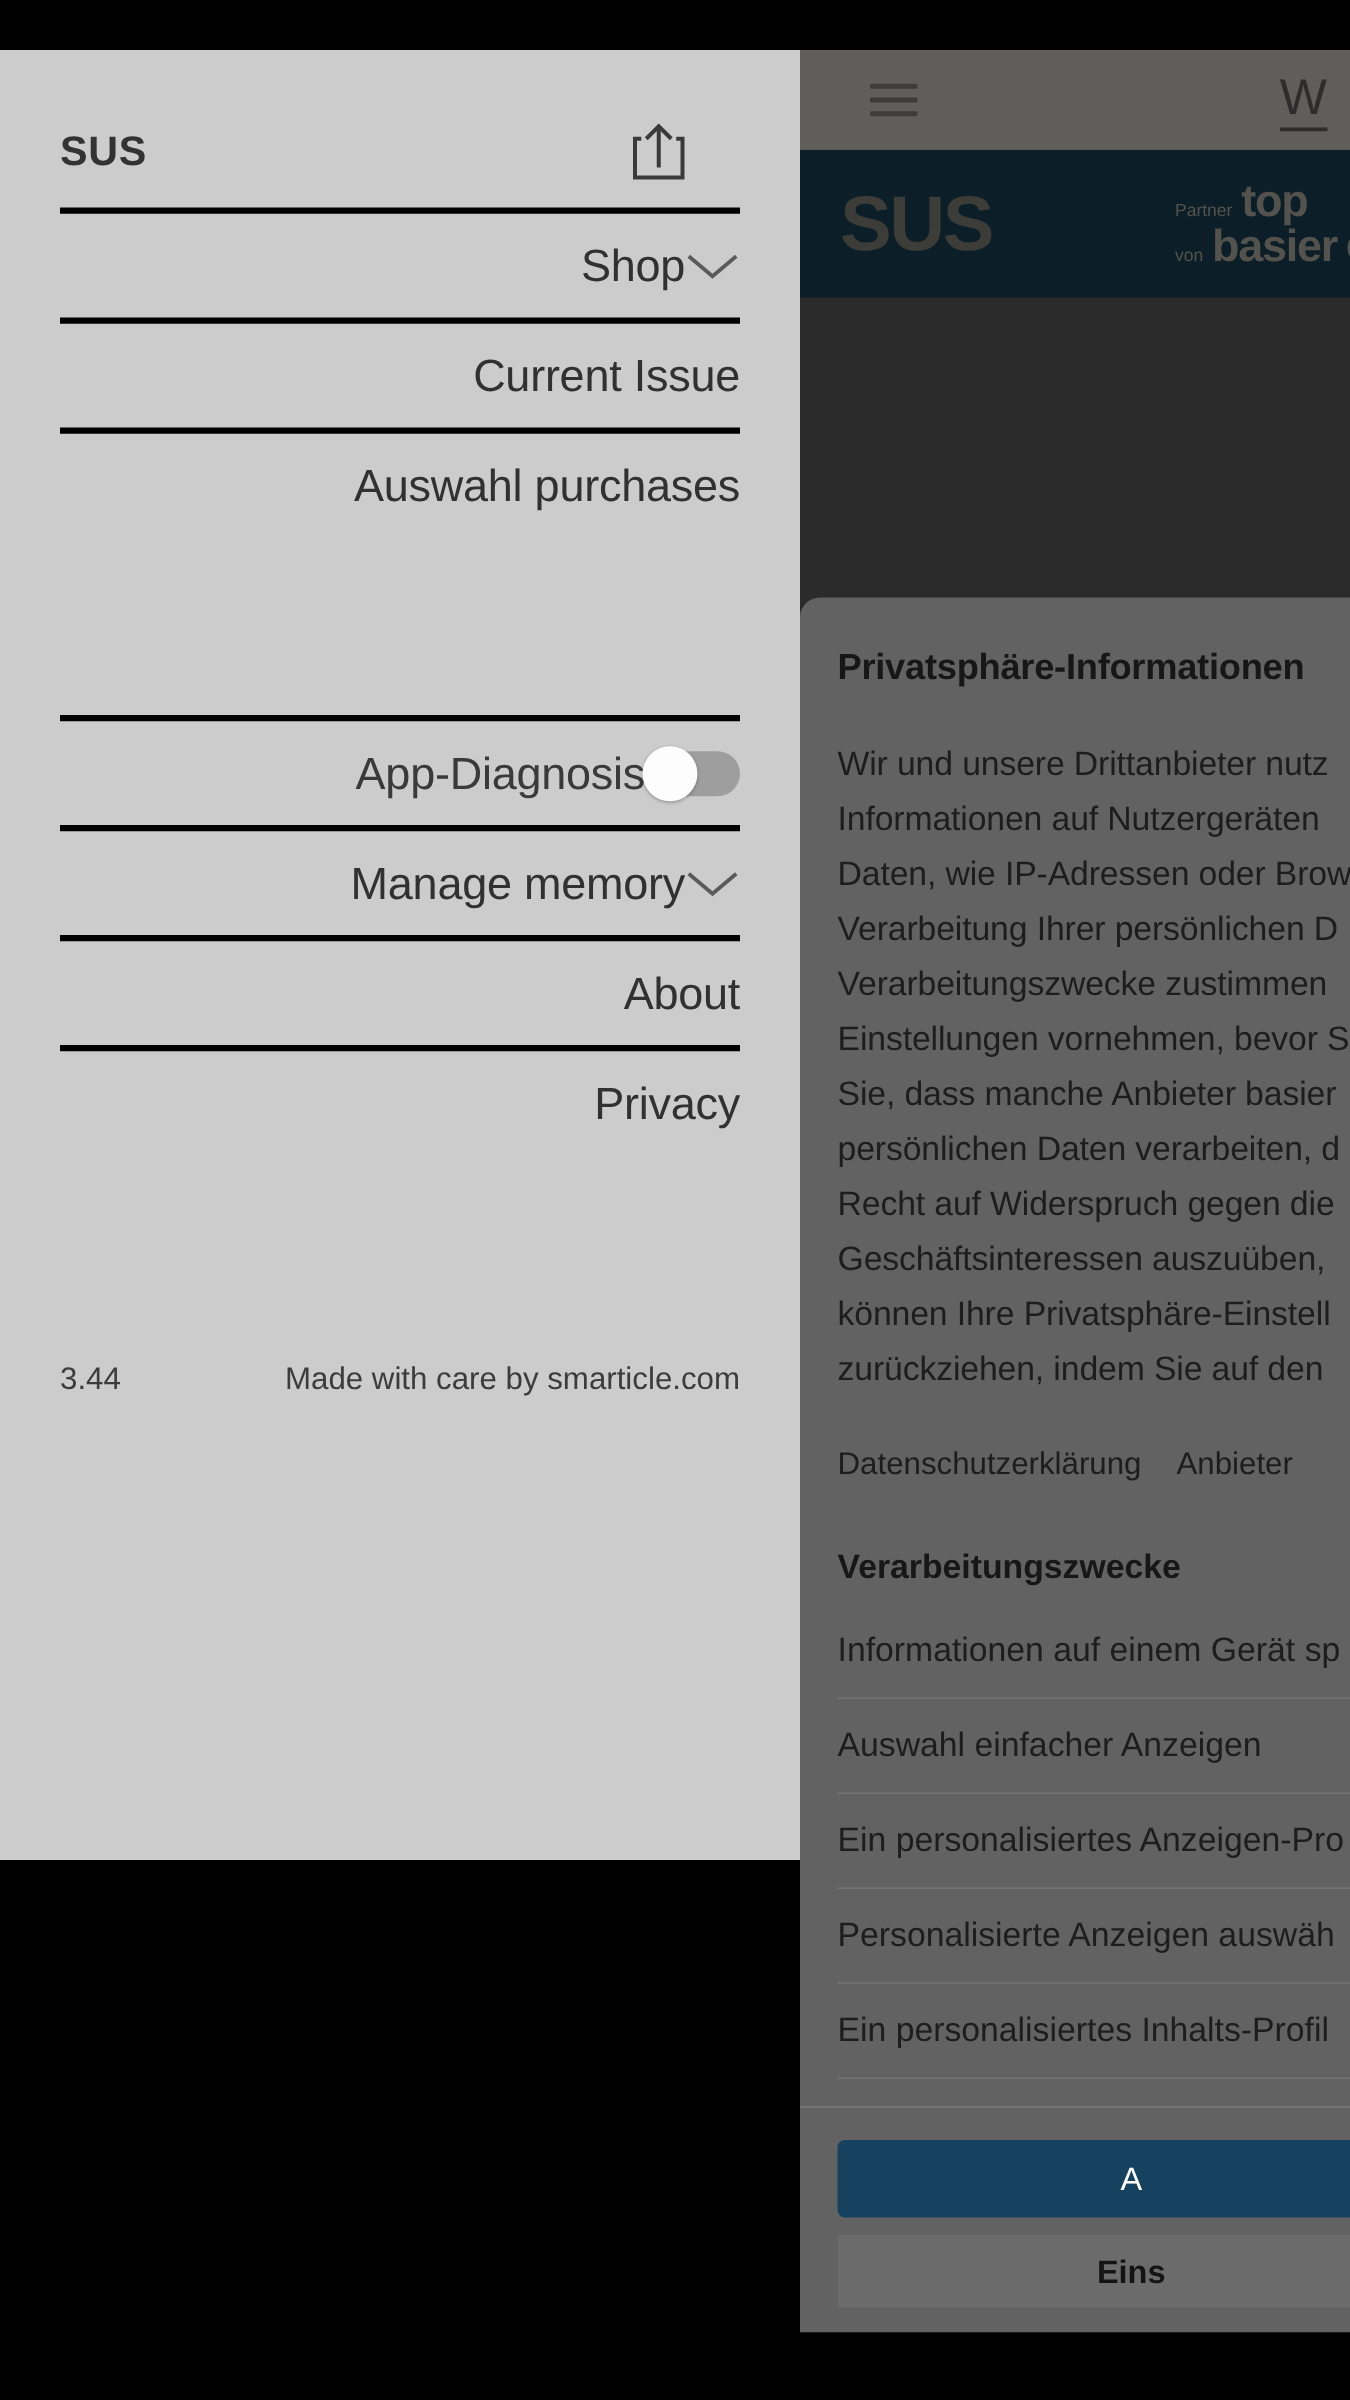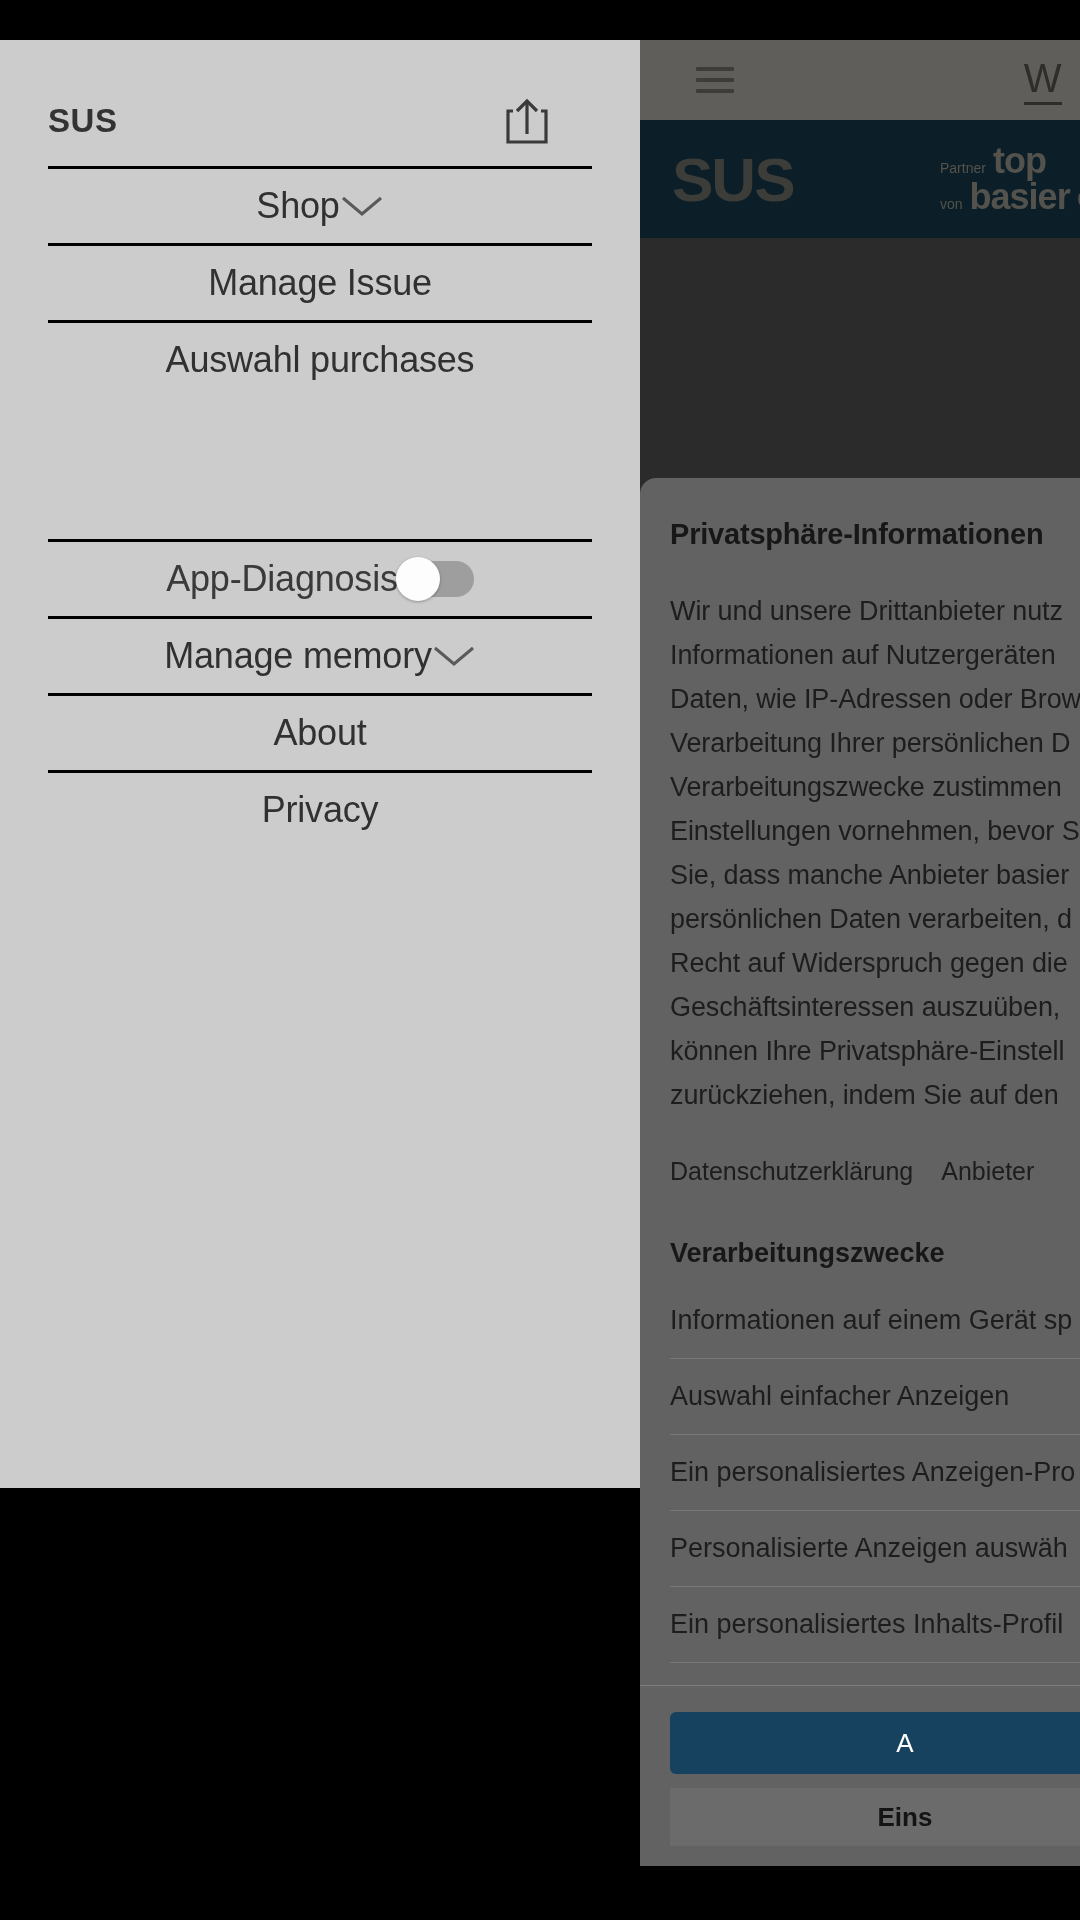--- a/index.html
+++ b/index.html
@@ -88,23 +88,23 @@
   .drawer-section { padding:0 48px; }
   .section-head {
     display:flex; align-items:center; justify-content:space-between;
     padding-top:58px;
   }
   .section-title {
     font-size:33px; font-weight:bold; color:#333333; letter-spacing:.6px;
   }
   .share-icon { width:42px; height:46px; position:relative; margin-right:44px; }
   .row {
-    position:relative; height:77px;
-    display:flex; align-items:center; justify-content:center;
-    border-top:3px solid #000000;
+    position:relative; height:88px;
+    display:flex; align-items:center; justify-content:flex-end;
+    border-top:5px solid #000000;
   }
   .row-label { font-size:36px; color:#313131; letter-spacing:-.2px; }
   .row-label.faded { color:#3a3a3a; }
   .chev { width:44px; height:24px; }
   .toggle {
     width:76px; height:36px; background:#9e9e9e; border-radius:18px;
     position:relative; display:block;
   }
   .toggle .knob {
     position:absolute; left:-2px; top:-4px; width:44px; height:44px;
@@ -217,21 +217,21 @@
       <div class="row">
         <span class="row-label">Shop</span>
         <span class="chev">
           <svg width="44" height="24" viewBox="0 0 44 24" fill="none">
             <path d="M3 4 L22 20 L41 4" stroke="#5a5a5a" stroke-width="3" fill="none"></path>
           </svg>
         </span>
       </div>
 
       <div class="row">
-        <span class="row-label">Manage Issue</span>
+        <span class="row-label">Current Issue</span>
       </div>
 
       <div class="row">
         <span class="row-label">Auswahl purchases</span>
       </div>
 
     </div>
 
     <div class="gap"></div>
 
@@ -259,18 +259,22 @@
       <div class="row">
         <span class="row-label">About</span>
       </div>
 
       <div class="row">
         <span class="row-label">Privacy</span>
       </div>
 
     </div>
 
+    <div class="drawer-footer">
+      <span class="ver">3.44</span>
+      <span class="made">Made with care by smarticle.com</span>
+    </div>
 
   </div>
 
   <div class="bar-bottom"></div>
 
 </div>
 
 </body></html>

